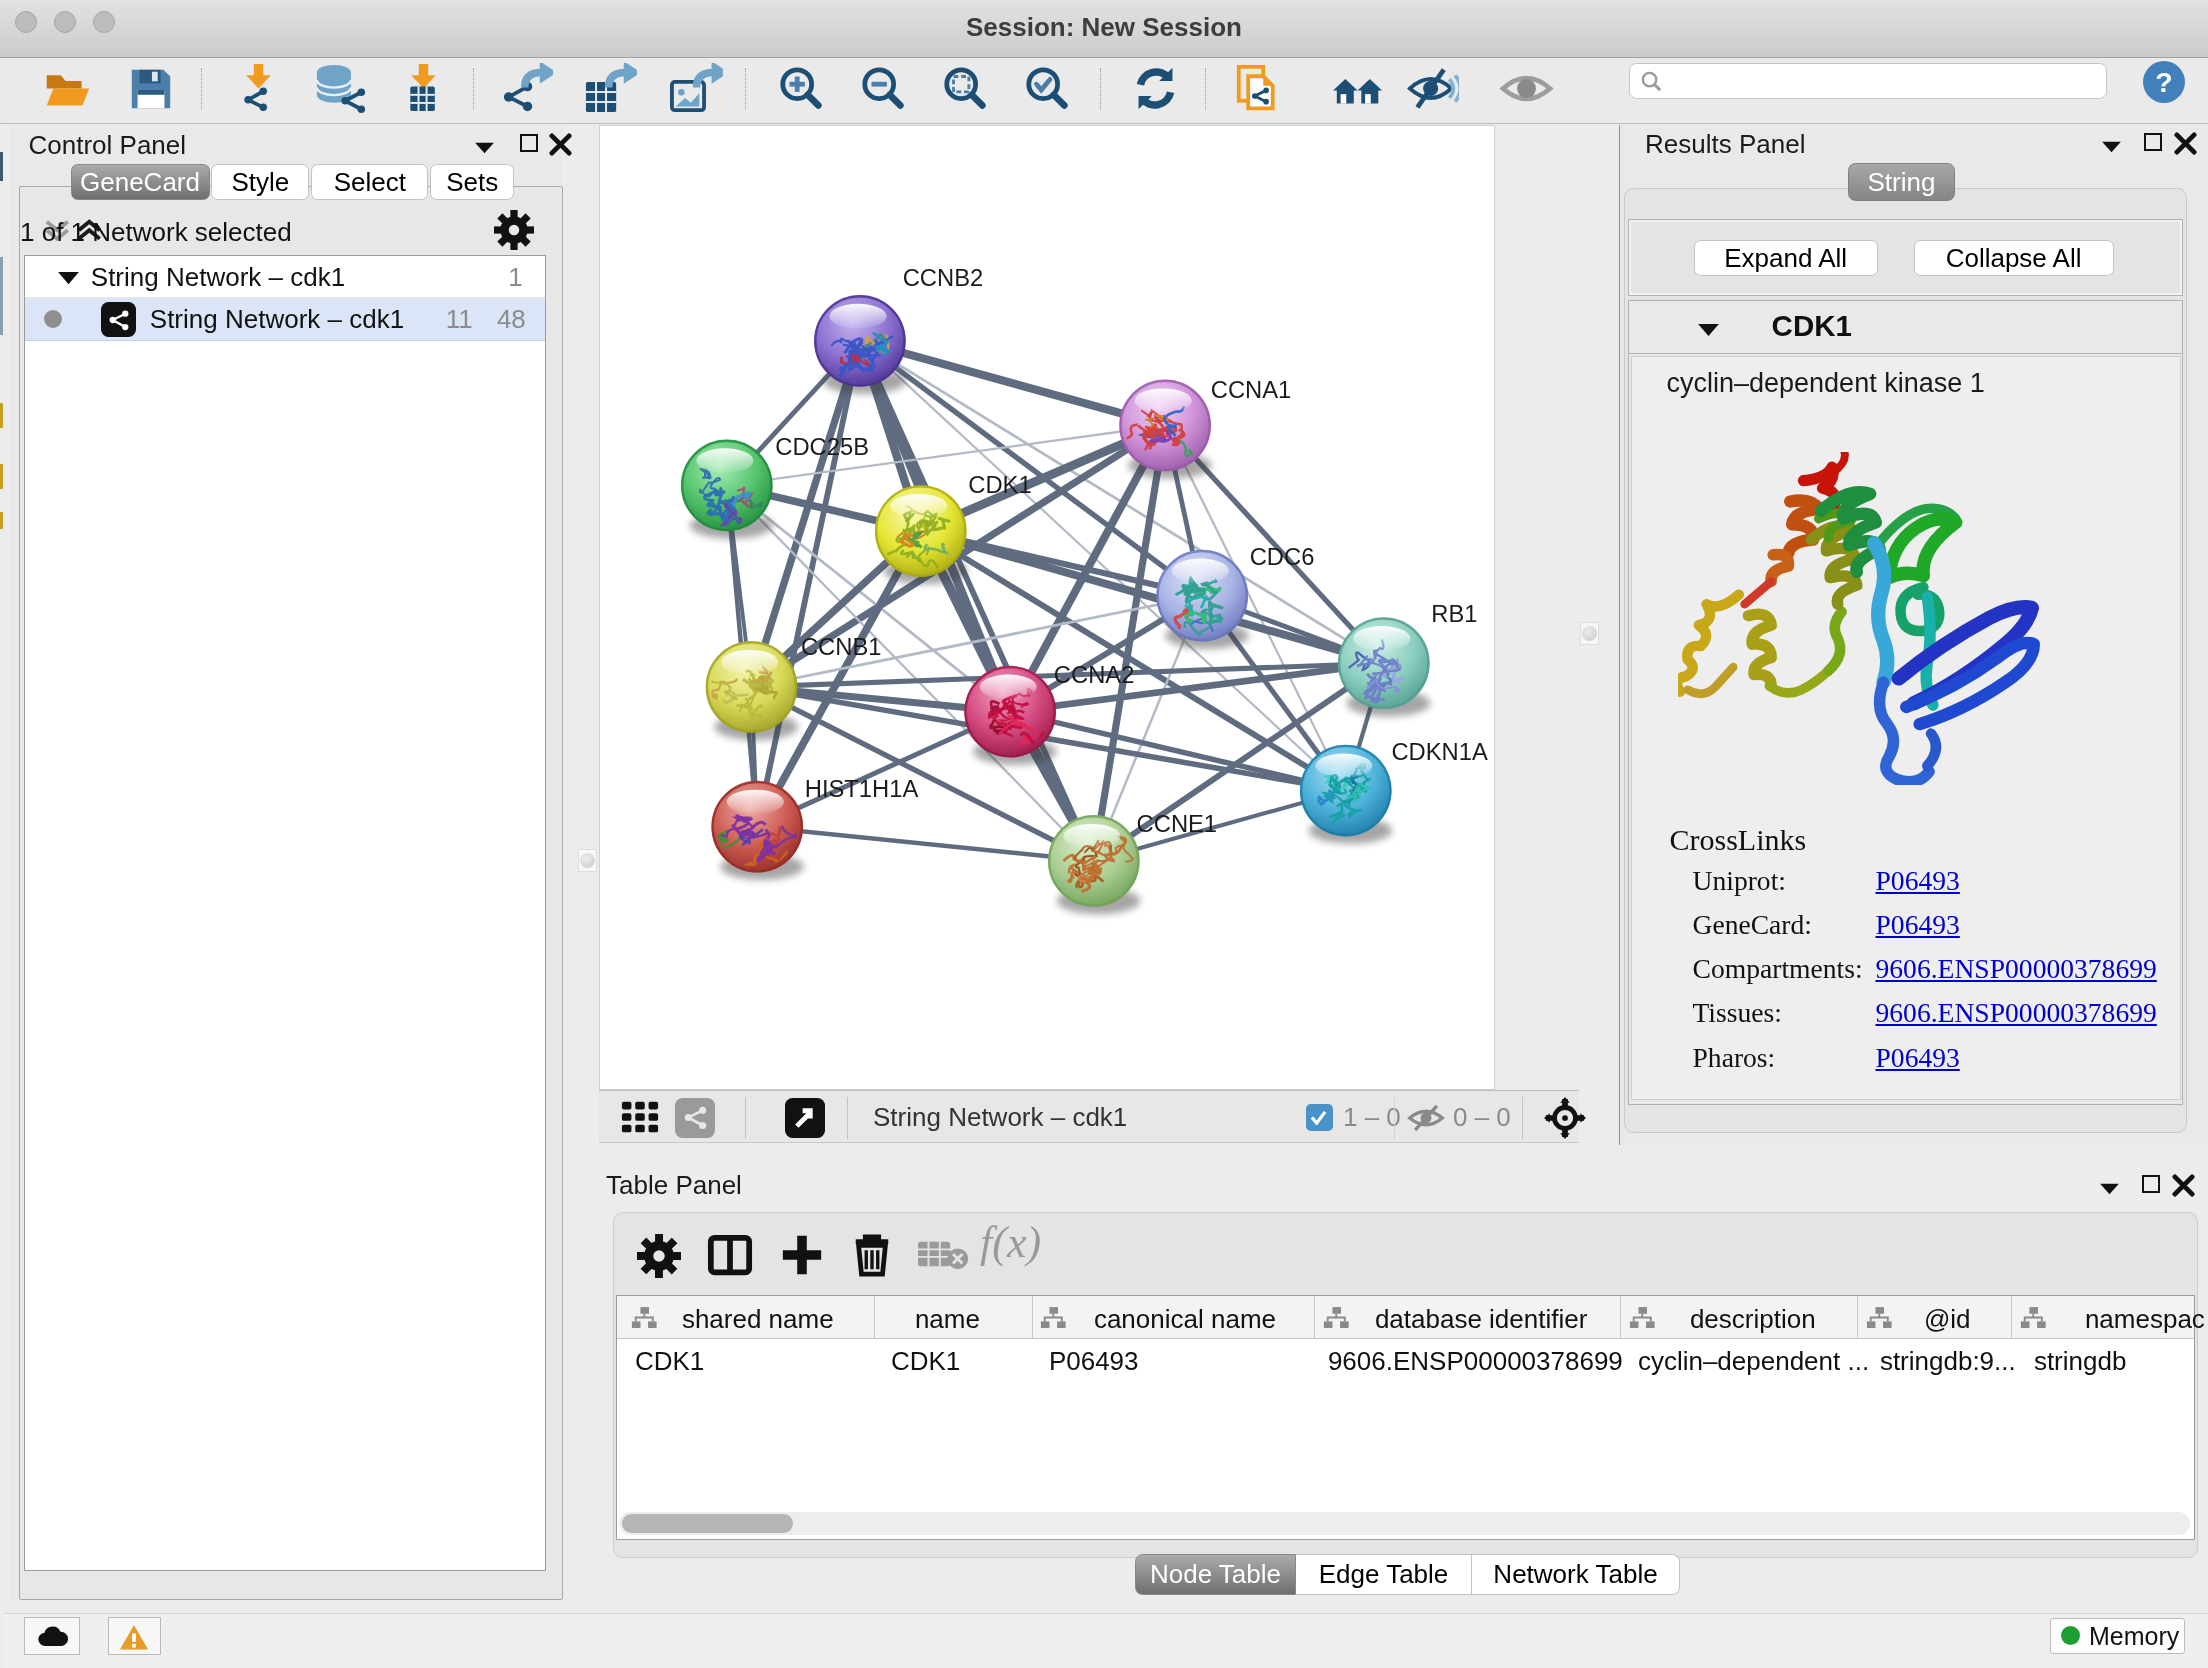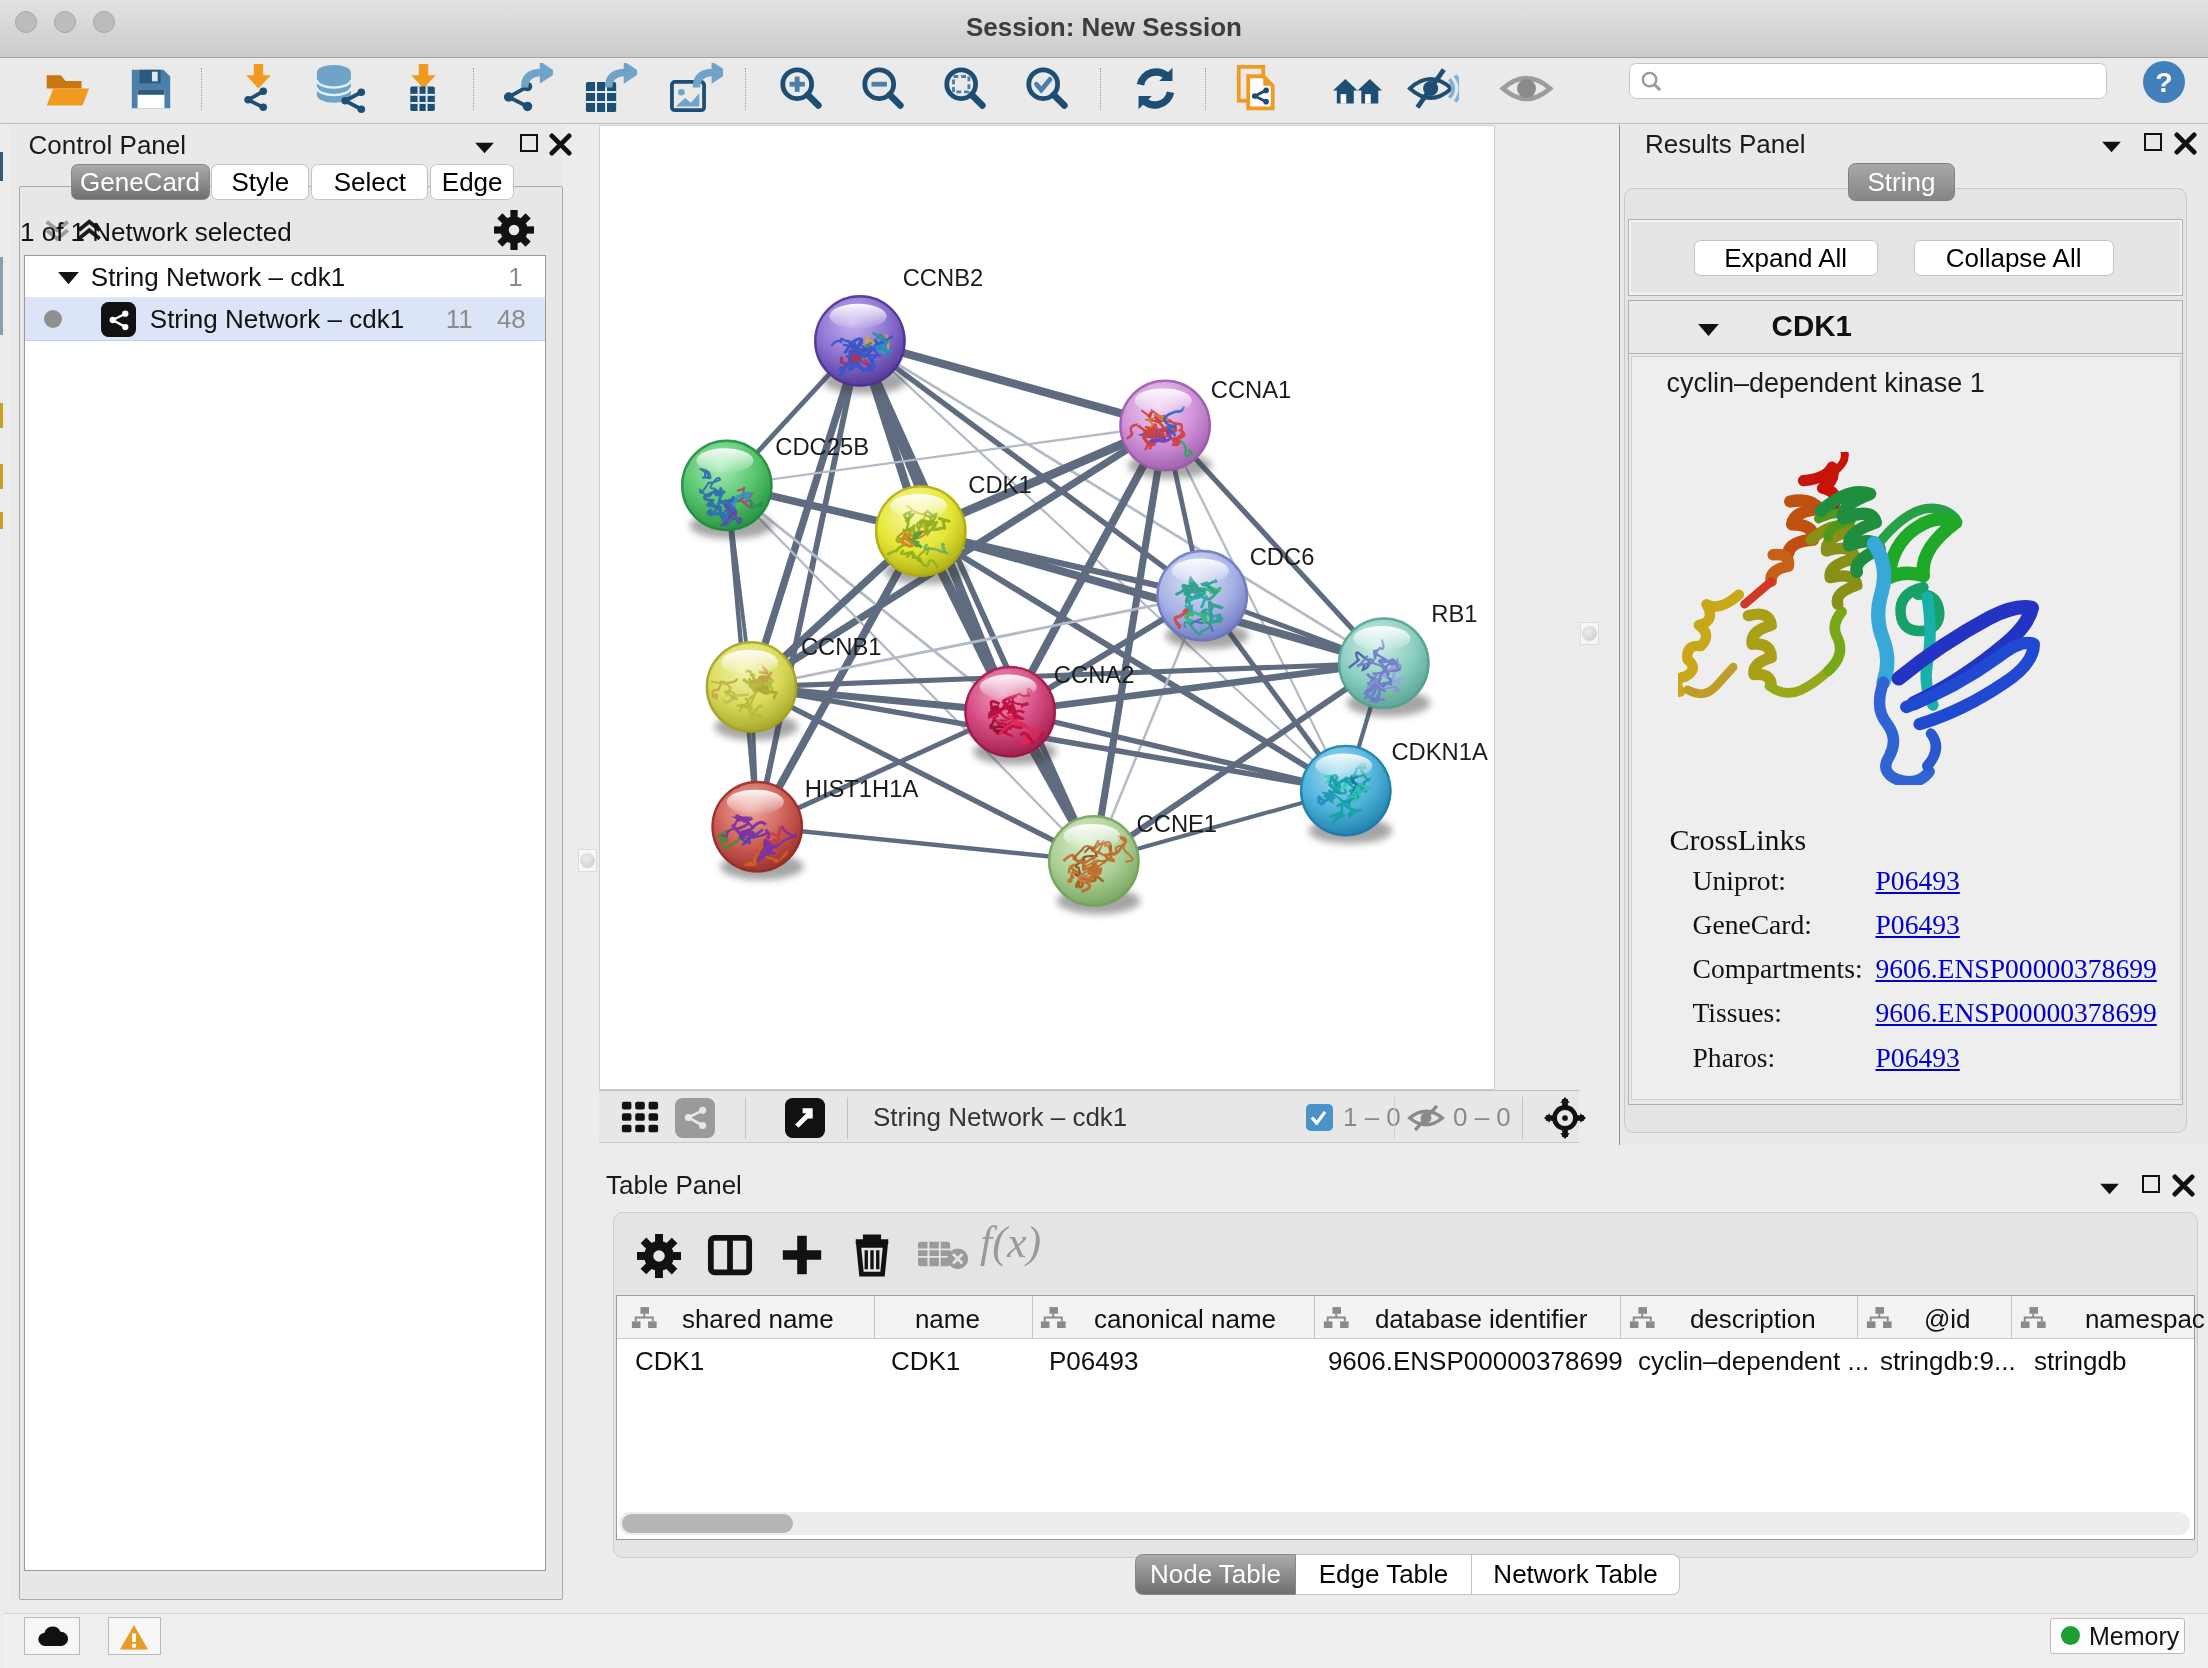--- a/index.html
+++ b/index.html
@@ -149,21 +149,21 @@
     </svg>
   <div style="position:absolute;left:510px;top:8.6px;width:18px;height:18px;border:2.9px solid #111"></div>
   <svg style="position:absolute;left:539px;top:7.6px" width="23" height="23" viewBox="0 0 24 24">
       <path d="M3 3 L21 21 M21 3 L3 21" stroke="#111" stroke-width="5" stroke-linecap="round"></path>
     </svg>
 
   <div style="position:absolute;left:61px;top:39px;height:36px;display:flex;z-index:3">
     <div style="width:139px;background:linear-gradient(#ababab,#6f6f6f);color:#fff;border:1px solid #888;border-radius:6.7px;font-size:26px;text-align:center;line-height:34px">GeneCard</div>
     <div style="width:98px;background:#fff;border:1px solid #c2c2c2;border-radius:6.7px;font-size:26px;text-align:center;line-height:34px;margin-left:1.9px">Style</div>
     <div style="width:117px;background:#fff;border:1px solid #c2c2c2;border-radius:6.7px;font-size:26px;text-align:center;line-height:34px;margin-left:1.9px">Select</div>
-    <div style="width:84px;background:#fff;border:1px solid #c2c2c2;border-radius:6.7px;font-size:26px;text-align:center;line-height:34px;margin-left:1.9px">Edge</div>
+    <div style="width:84px;background:#fff;border:1px solid #c2c2c2;border-radius:6.7px;font-size:26px;text-align:center;line-height:34px;margin-left:1.9px">Sets</div>
   </div>
 
   <div style="position:absolute;left:9.5px;top:61px;width:544px;height:1414px;border:1px solid #a9a9a9;background:#e7e7e7;border-radius:1.9px">
     <svg style="position:absolute;left:23px;top:28.5px" width="28.5" height="28.5" viewBox="0 0 30 30">
         <path d="M4 6 l11 9 11-9 M4 15 l11 9 11-9" stroke="#9a9a9a" stroke-width="4" fill="none"></path>
       </svg>
     <svg style="position:absolute;left:55px;top:28.5px" width="28.5" height="28.5" viewBox="0 0 30 30">
         <path d="M4 24 l11-9 11 9 M4 15 l11-9 11 9" stroke="#1a1a1a" stroke-width="4" fill="none"></path>
       </svg>
     <div style="position:absolute;left:0;top:30px;width:100%;text-align:left;font-size:26px;color:#111">1 of 1 Network selected</div>

